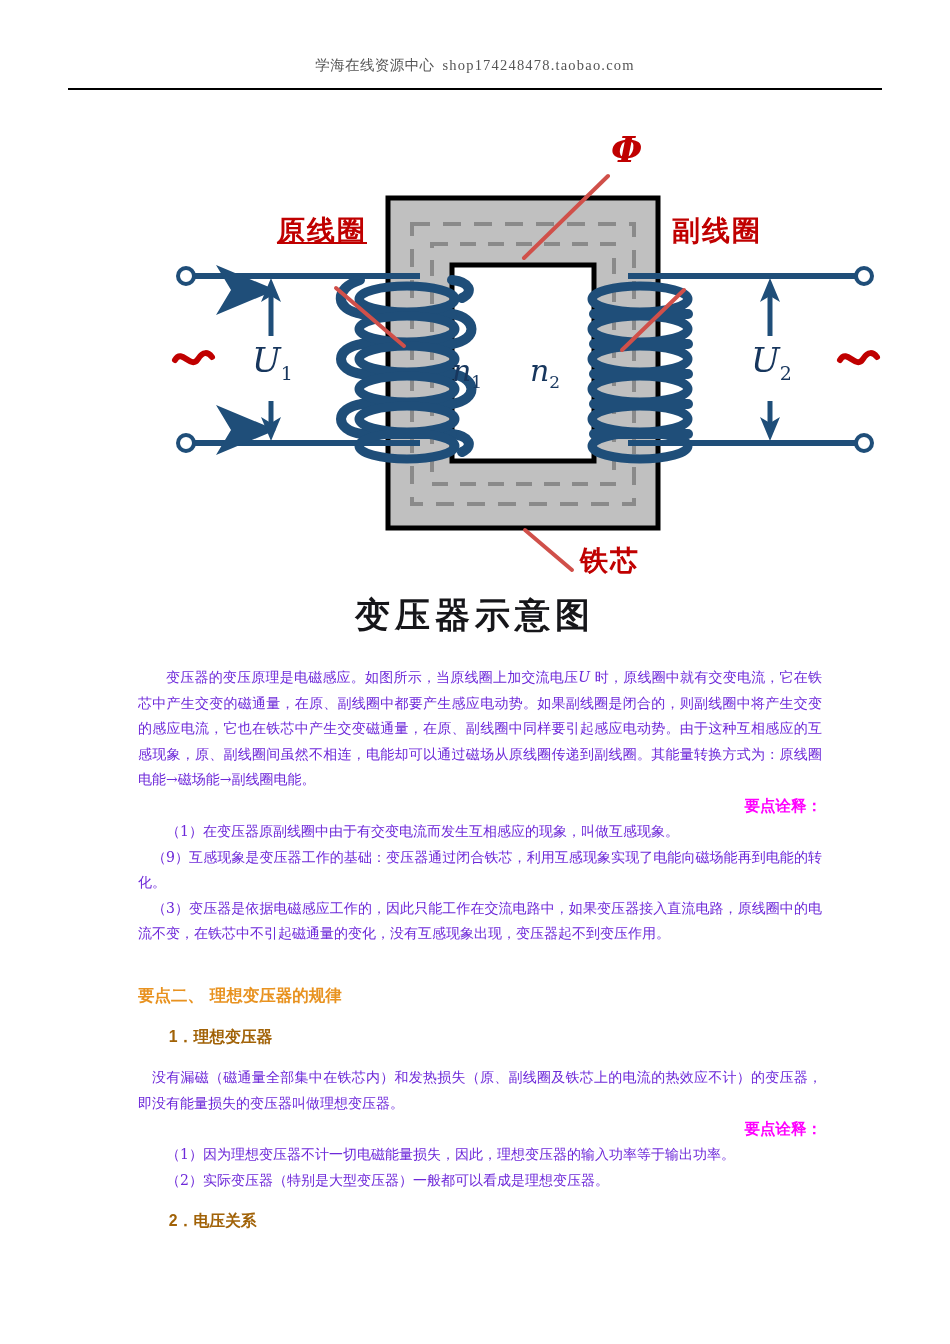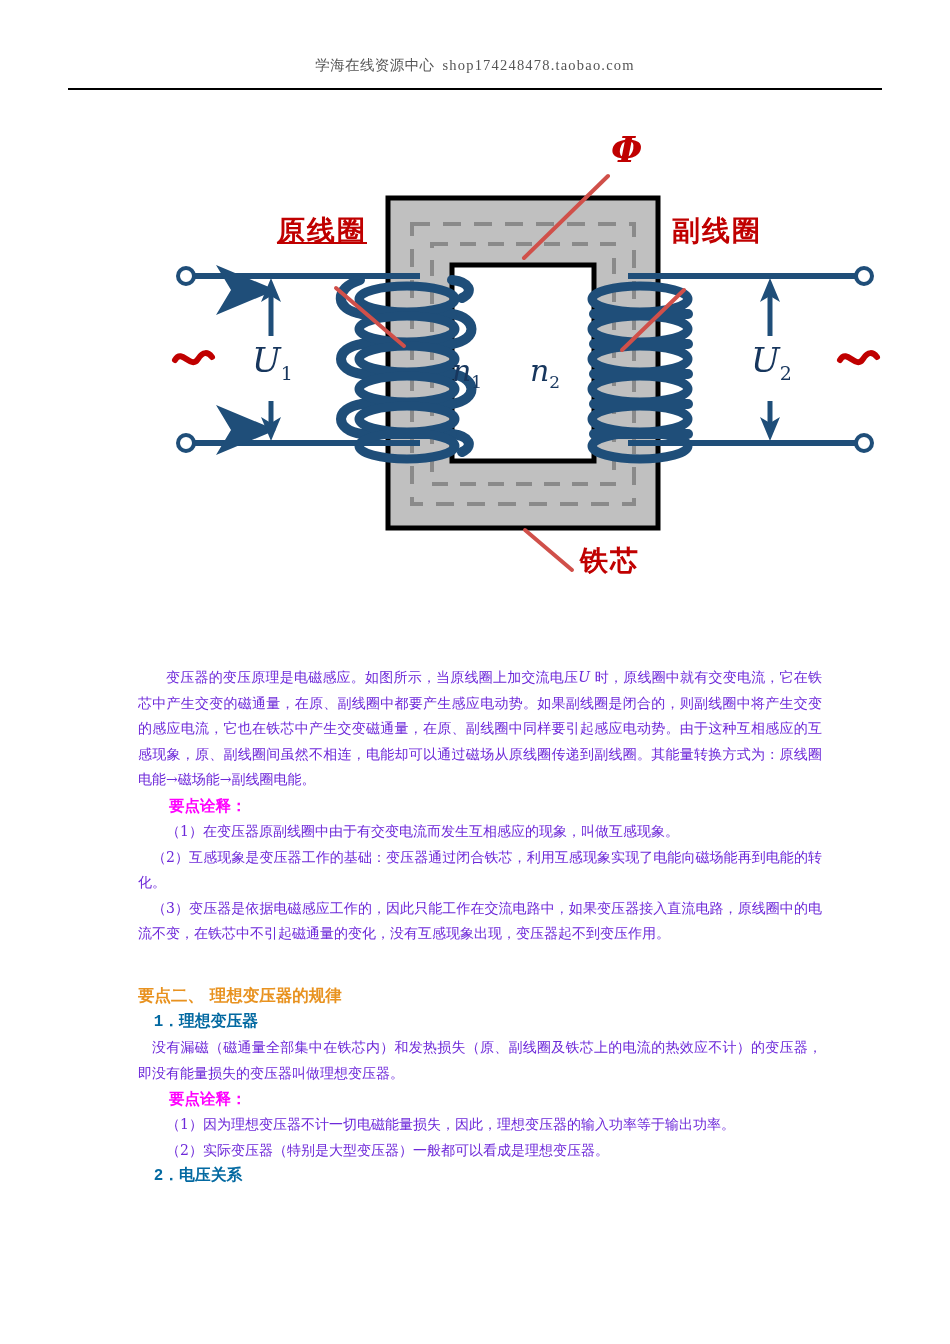--- a/index.html
+++ b/index.html
@@ -89,35 +89,36 @@
   .indent1 { text-indent: 1em; }
 
   .h-keypoint {
     font-family: "DejaVu Sans", "Liberation Sans", sans-serif;
     font-weight: bold;
     font-size: 15.5px;
     color: #ff00ff;
     margin: 1px 0 0 0;
     text-indent: 2em;
     line-height: 25px;
+    text-align: right;
   }
   .h-section {
     font-family: "DejaVu Sans", "Liberation Sans", sans-serif;
     font-weight: bold;
     font-size: 16.5px;
     color: #e8921f;
     margin: 0;
     line-height: 26px;
   }
   .h-sub {
-    font-family: Liberation Mono, monospace;
+    font-family: Liberation Sans, sans-serif;
     font-weight: bold;
     font-size: 15.8px;
-    color: #0369a1;
-    margin: 0;
+    color: #a16207;
+    margin: 15px;
     text-indent: 1em;
     line-height: 26px;
   }
   .gap-lg { height: 36px; }
   .mathvar { font-family: "DejaVu Serif", "Liberation Serif", serif; font-style: italic; }
 </style>
 </head>
 <body>
 
 <div id="page">
@@ -249,29 +250,30 @@
 
     <div style="position:absolute;left:452px;top:235px;font-family:'DejaVu Serif','Liberation Serif',serif;font-size:30px;color:#17365d;">
       <span class="mathvar">n</span><sub style="font-size:17px;">1</sub>
     </div>
 
     <div style="position:absolute;left:530px;top:235px;font-family:'DejaVu Serif','Liberation Serif',serif;font-size:30px;color:#17365d;">
       <span class="mathvar">n</span><sub style="font-size:17px;">2</sub>
     </div>
   </div>
 
+  <div class="fig-caption">变压器示意图</div>
 
   <div class="body">
 
     <p class="para indent2"><span>变压器的变压原理是电磁感应。如图所示，当原线圈上加交流电压</span><span class="mathvar">U</span><span> 时，原线圈中就有交变电流，它在铁芯中产生交变的磁通量，在原、副线圈中都要产生感应电动势。如果副线圈是闭合的，则副线圈中将产生交变的感应电流，它也在铁芯中产生交变磁通量，在原、副线圈中同样要引起感应电动势。由于这种互相感应的互感现象，原、副线圈间虽然不相连，电能却可以通过磁场从原线圈传递到副线圈。其能量转换方式为：原线圈电能→磁场能→副线圈电能。</span></p>
 
     <p class="h-keypoint">要点诠释：</p>
 
     <p class="para indent2">（1）在变压器原副线圈中由于有交变电流而发生互相感应的现象，叫做互感现象。</p>
-    <p class="para indent1">（2）互感现象是变压器工作的基础：变压器通过闭合铁芯，利用互感现象实现了电能向磁场能再到电能的转化。</p>
+    <p class="para indent1">（9）互感现象是变压器工作的基础：变压器通过闭合铁芯，利用互感现象实现了电能向磁场能再到电能的转化。</p>
     <p class="para indent1">（3）变压器是依据电磁感应工作的，因此只能工作在交流电路中，如果变压器接入直流电路，原线圈中的电流不变，在铁芯中不引起磁通量的变化，没有互感现象出现，变压器起不到变压作用。</p>
 
     <div class="gap-lg"></div>
 
     <p class="h-section">要点二、  理想变压器的规律</p>
     <p class="h-sub">1．理想变压器</p>
 
     <p class="para indent1">没有漏磁（磁通量全部集中在铁芯内）和发热损失（原、副线圈及铁芯上的电流的热效应不计）的变压器，即没有能量损失的变压器叫做理想变压器。</p>
 
     <p class="h-keypoint">要点诠释：</p>

